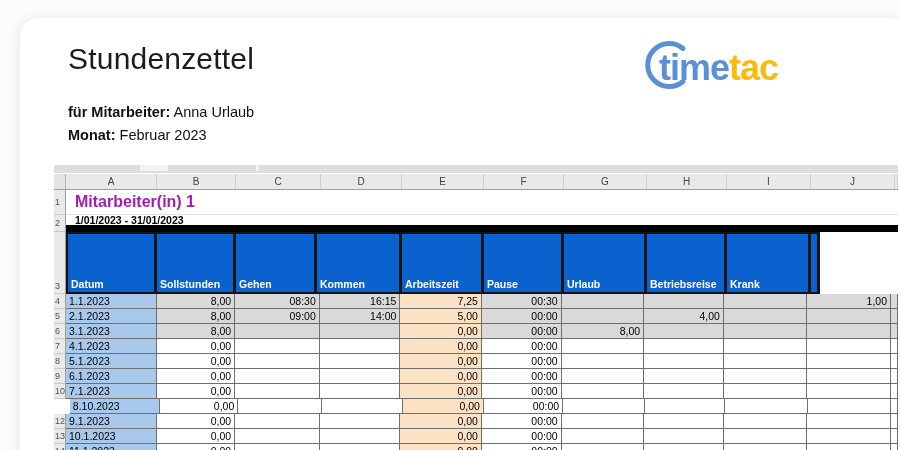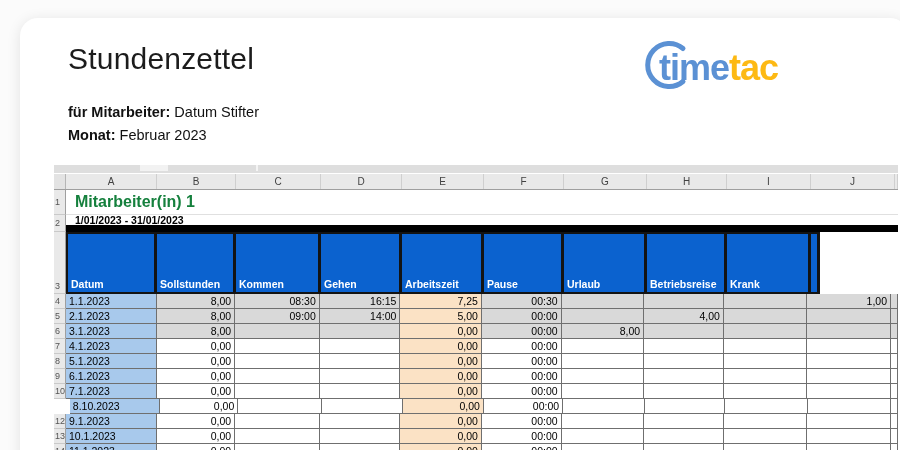--- a/index.html
+++ b/index.html
@@ -40,21 +40,21 @@
           direction:rtl; overflow:hidden; padding-left:1px; }
   .rnum-bottom { align-items:flex-end; padding-bottom:2px; }
 
   .h-r1 { height:25px; }
   .h-r2 { height:17px; }
   .h-hdr { height:62px; }
   .h-data { height:15px; }
 
   .merged { flex:1; background:#fff; display:flex; align-items:center;
             padding-left:9px; border-bottom:1px solid #e0e0e0; }
-  .sheet-title-cell { font-size:16px; font-weight:700; color:#15803d; }
+  .sheet-title-cell { font-size:16px; font-weight:700; color:#a21caf; }
   .range-cell { font-size:10.5px; font-weight:700; color:#000;
                 border-bottom:7px solid #000000; }
 
   .hdr { background:var(--headerBlue); color:#fff; font-weight:700; font-size:10.5px;
          line-height:12.5px; display:flex; align-items:flex-end; padding:2px 3px;
          border-right:3px solid #131313; border-top:2px solid #131313;
          border-bottom:2px solid #131313; overflow:hidden; overflow-wrap:anywhere; }
   .hdr-first { border-left:2px solid #131313; }
 
   .dcell { height:100%; font-size:10.5px; color:#000; line-height:13px;
@@ -83,21 +83,21 @@
     <div class="logo">
       <svg width="200" height="62" viewBox="0 0 200 62">
         <path class="logo-arc" d="M 45 16.5 A 21.5 21.5 0 1 0 45 49.5" fill="none" stroke-width="5" stroke-linecap="round"></path>
         <text x="21" y="48" font-family="Liberation Sans, sans-serif" font-weight="700" font-size="36" letter-spacing="-1">
           <tspan class="logo-blue-text">time</tspan><tspan class="logo-yellow-text">tac</tspan>
         </text>
       </svg>
     </div>
 
     <div class="meta">
-      <p><b>für Mitarbeiter:</b> <span>Datum Stifter</span></p>
+      <p><b>für Mitarbeiter:</b> <span>Anna Urlaub</span></p>
       <p><b>Monat:</b> <span>Februar 2023</span></p>
     </div>
 
     <div class="sheet-wrap">
       <div class="xl-strip">
         <div class="bar"></div>
         <div class="notch"></div>
         <div class="divider"></div>
       </div>
       <div id="sheetBody">
@@ -120,22 +120,22 @@
             <div class="merged sheet-title-cell">Mitarbeiter(in) 1</div>
           </div>
           <div class="xl-row h-r2">
             <div class="rnum" style="width: 12px;">2</div>
             <div class="merged range-cell">1/01/2023 - 31/01/2023</div>
           </div>
           <div class="xl-row h-hdr">
             <div class="rnum rnum-bottom" style="width: 12px;">3</div>
             <div class="hdr hdr-first" style="width: 91px;">Datum</div>
             <div class="hdr" style="width: 79px;">Sollstunden</div>
+            <div class="hdr" style="width: 81px;">Gehen</div>
             <div class="hdr" style="width: 85px;">Kommen</div>
-            <div class="hdr" style="width: 81px;">Gehen</div>
             <div class="hdr" style="width: 82px;">Arbeitszeit</div>
             <div class="hdr" style="width: 80px;">Pause</div>
             <div class="hdr" style="width: 83px;">Urlaub</div>
             <div class="hdr" style="width: 80px;">Betriebsreise</div>
             <div class="hdr" style="width: 84px;">Krank</div>
             <div class="hdr" style="width: 3px;"></div>
           </div>
           <div class="xl-row h-data">
             <div class="rnum" style="width: 12px;">4</div>
             <div class="dcell bg-date al" style="width: 91px;">1.1.2023</div>

